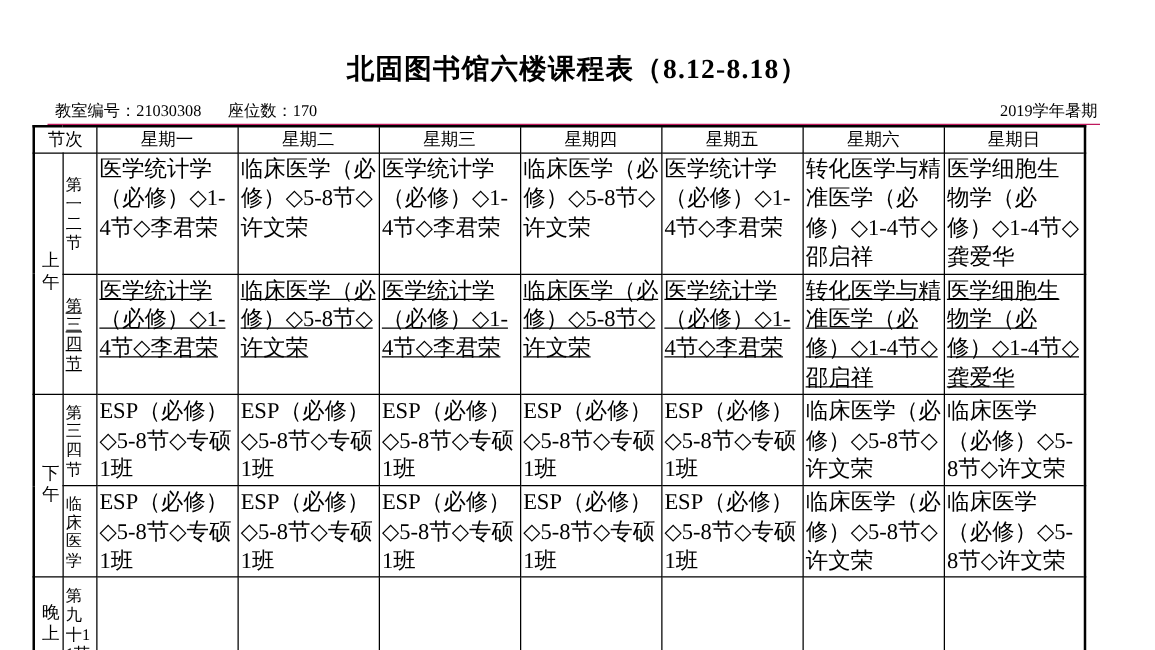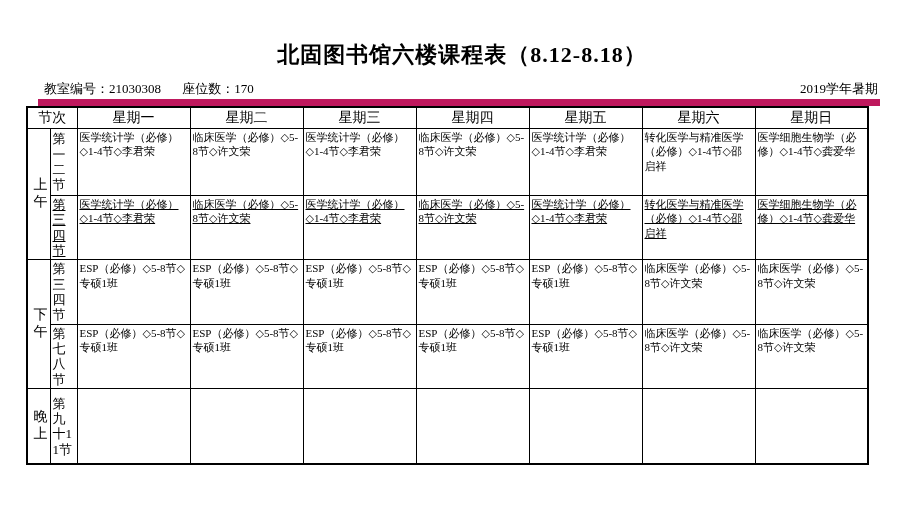--- a/index.html
+++ b/index.html
@@ -11,21 +11,21 @@
   .page { width:924px; height:396px; position:relative; }
 
   .title {
     text-align:center; padding-top:40px; font-size:22px; font-weight:bold;
     letter-spacing:1px;
   }
 
   .info-bar {
     width:842px; margin:10px 0 0 38px;
     display:flex; justify-content:space-between; align-items:flex-end;
-    font-size:13px; border-bottom:7px solid #be185d; padding:0 2px 1px 6px;
+    font-size:13px; border-bottom:1px solid #be185d; padding:0 2px 1px 6px;
     box-sizing:border-box;
     gap:20px;
   }
   .info-left span { margin-right:18px; }
 
   table.schedule {
     border-collapse:collapse; table-layout:fixed;
     width:842px; margin-left:26px;
     border:2px solid #000;
   }
@@ -49,21 +49,21 @@
   }
   .group-cell {
     text-align:right; vertical-align:middle; font-weight:bold;
     font-size:14px; word-break:break-all; line-height:1.2; padding:0 2px;
   }
   .period-cell {
     text-align:left; vertical-align:middle;
     font-size:13px; word-break:break-all; line-height:1.18; padding:0 1px;
   }
   .course-cell {
-    vertical-align:top; text-align:left; font-size:11px; line-height:1.3;
+    vertical-align:top; text-align:left; font-size:18px; line-height:1.3;
     padding:2px 2px 2px 3px;
   }
 </style>
 </head>
 <body>
 
 <div class="page">
 
   <div class="title">北固图书馆六楼课程表（8.12-8.18）</div>
 
@@ -129,21 +129,21 @@
       <td class="course-cell">ESP（必修）◇5-8节◇专硕1班</td>
       <td class="course-cell">ESP（必修）◇5-8节◇专硕1班</td>
       <td class="course-cell">ESP（必修）◇5-8节◇专硕1班</td>
       <td class="course-cell">ESP（必修）◇5-8节◇专硕1班</td>
       <td class="course-cell">ESP（必修）◇5-8节◇专硕1班</td>
       <td class="course-cell">临床医学（必修）◇5-8节◇许文荣</td>
       <td class="course-cell">临床医学（必修）◇5-8节◇许文荣</td>
     </tr>
 
     <tr class="r4">
-      <td class="period-cell">第七八节</td>
+      <td class="period-cell">临床医学</td>
       <td class="course-cell">ESP（必修）◇5-8节◇专硕1班</td>
       <td class="course-cell">ESP（必修）◇5-8节◇专硕1班</td>
       <td class="course-cell">ESP（必修）◇5-8节◇专硕1班</td>
       <td class="course-cell">ESP（必修）◇5-8节◇专硕1班</td>
       <td class="course-cell">ESP（必修）◇5-8节◇专硕1班</td>
       <td class="course-cell">临床医学（必修）◇5-8节◇许文荣</td>
       <td class="course-cell">临床医学（必修）◇5-8节◇许文荣</td>
     </tr>
 
     <tr class="r5">

